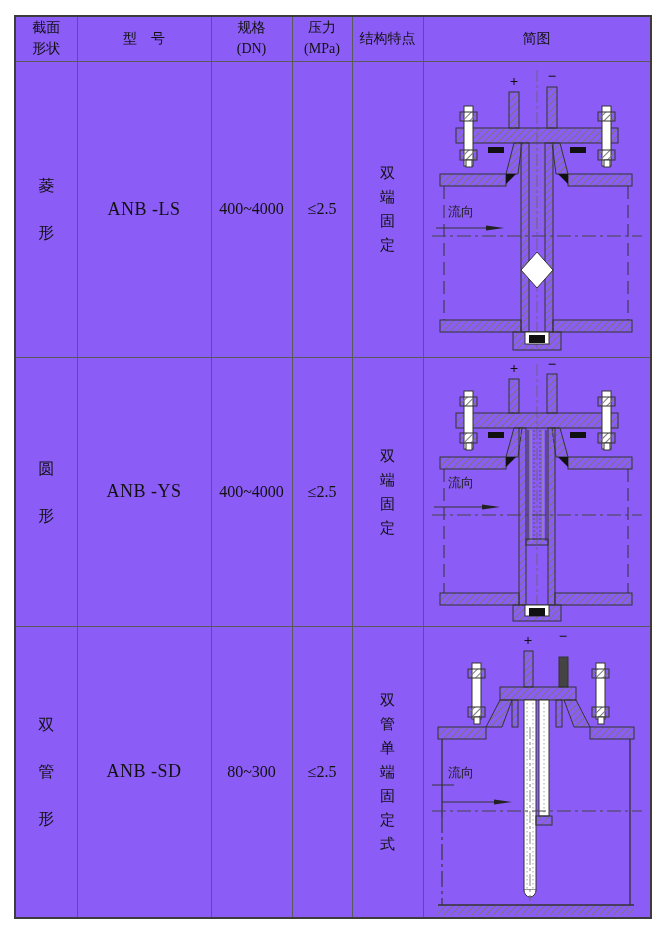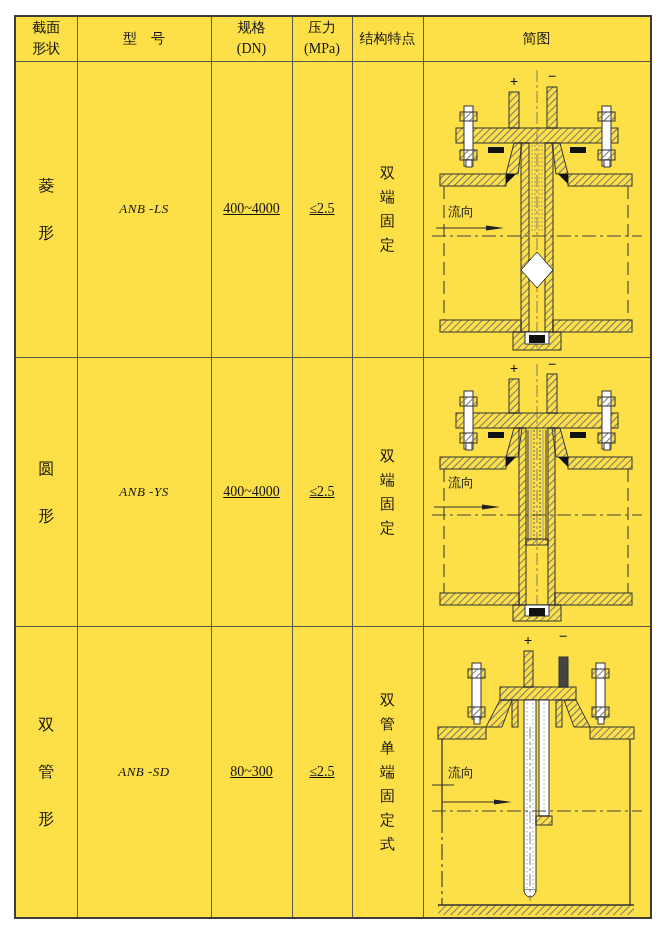--- a/index.html
+++ b/index.html
@@ -1,26 +1,26 @@
 <!DOCTYPE html>
 <html><head>
 <meta charset="utf-8">
 <style>
   html,body{margin:0;padding:0;background:#ffffff;}
   body{width:665px;height:935px;font-family:"Liberation Serif","DejaVu Serif",serif;color:#111;}
   .sheet{position:relative;width:665px;height:935px;background:#fff;overflow:hidden;}
   table.spec{position:absolute;left:14px;top:15px;border-collapse:collapse;table-layout:fixed;
-             border:2px solid #3c3c3c;background:#fde047;}
+             border:2px solid #3c3c3c;background:#8b5cf6;}
   table.spec td, table.spec th{border:1px solid #5a5a5a;text-align:center;vertical-align:middle;
              padding:0;overflow:hidden;}
   th.hdr{font-weight:normal;font-size:14px;line-height:1.45;white-space:pre-line;}
   td.vshape{white-space:pre-line;font-size:16px;line-height:47px;}
   td.vfeat{white-space:pre-line;font-size:15px;line-height:24px;}
-  td.num{font-size:14px;text-decoration:underline;}
-  td.model{font-size:13px;letter-spacing:0.5px;font-style:italic;}
+  td.num{font-size:16px;}
+  td.model{font-size:18px;letter-spacing:0.5px;}
   td.diag{padding:0;}
   td.diag svg{display:block;margin:0 auto;}
   svg text{font-family:"Liberation Serif","DejaVu Serif",serif;}
   .cn13{font-size:13px;fill:#222;}
   .pm{font-size:15px;font-weight:bold;fill:#111;}
 </style>
 </head>
 <body>
 
 <div class="sheet">

